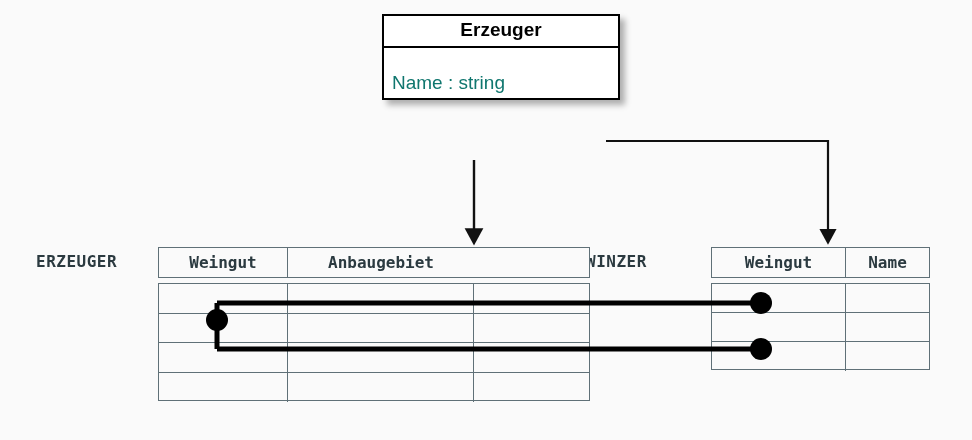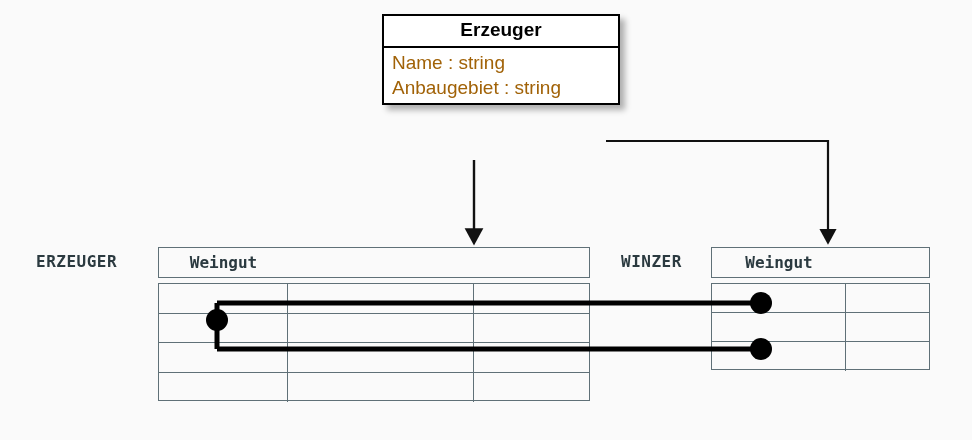--- a/index.html
+++ b/index.html
@@ -43,36 +43,37 @@
     line-height: 1.1;
   }
   .uml-attrs {
     padding: 2px 0 3px 0;
   }
   .uml-attr {
     font-family: "Liberation Sans", sans-serif;
     font-size: 19px;
     line-height: 25px;
     padding-left: 8px;
-    color: #a16207;
+    color: #0f766e;
     white-space: nowrap;
+    margin-top: 20px;
   }
 
   
   .rel-label {
     position: absolute;
     font-family: "DejaVu Sans Mono", "Liberation Mono", monospace;
     font-weight: bold;
     font-size: 16px;
     color: #2b3a40;
     letter-spacing: 0.5px;
     white-space: nowrap;
   }
   #label-erzeuger { left: 36px; top: 252px; }
-  #label-winzer   { left: 621px; top: 252px; }
+  #label-winzer   { left: 586px; top: 252px; }
 
   
   .hdr-table {
     position: absolute;
     display: flex;
     box-sizing: border-box;
     border: 1px solid #5f7077;
     background: #fafafa;
     height: 31px;
     z-index: 3;
@@ -143,32 +144,32 @@
 </style>
 </head>
 <body>
 
 <div id="canvas">
 
   <div class="uml-box">
     <div class="uml-title">Erzeuger</div>
     <div class="uml-attrs">
       <div class="uml-attr">Name : string</div>
-      <div class="uml-attr">Anbaugebiet : string</div>
     </div>
   </div>
 
   <div class="hilite" id="hl-erz-1"></div>
   <div class="hilite" id="hl-win-1"></div>
   <div class="hilite" id="hl-win-2"></div>
 
   <div class="rel-label" id="label-erzeuger">ERZEUGER</div>
 
   <div class="hdr-table" id="hdr-erzeuger">
     <div class="hdr-cell" style="width:129px">Weingut</div>
+    <div class="hdr-cell" style="width:186px">Anbaugebiet</div>
   </div>
 
   <div class="body-table" id="body-erzeuger">
     <div class="body-row">
       <div class="body-cell" style="width:129px"></div>
       <div class="body-cell" style="width:186px"></div>
       <div class="body-cell" style="width:115px"></div>
     </div>
     <div class="body-row">
       <div class="body-cell" style="width:129px"></div>
@@ -184,20 +185,21 @@
       <div class="body-cell" style="width:129px"></div>
       <div class="body-cell" style="width:186px"></div>
       <div class="body-cell" style="width:115px"></div>
     </div>
   </div>
 
   <div class="rel-label" id="label-winzer">WINZER</div>
 
   <div class="hdr-table" id="hdr-winzer">
     <div class="hdr-cell" style="width:134px">Weingut</div>
+    <div class="hdr-cell" style="width:83px">Name</div>
   </div>
 
   <div class="body-table" id="body-winzer">
     <div class="body-row">
       <div class="body-cell" style="width:134px"></div>
       <div class="body-cell" style="width:83px"></div>
     </div>
     <div class="body-row">
       <div class="body-cell" style="width:134px"></div>
       <div class="body-cell" style="width:83px"></div>

